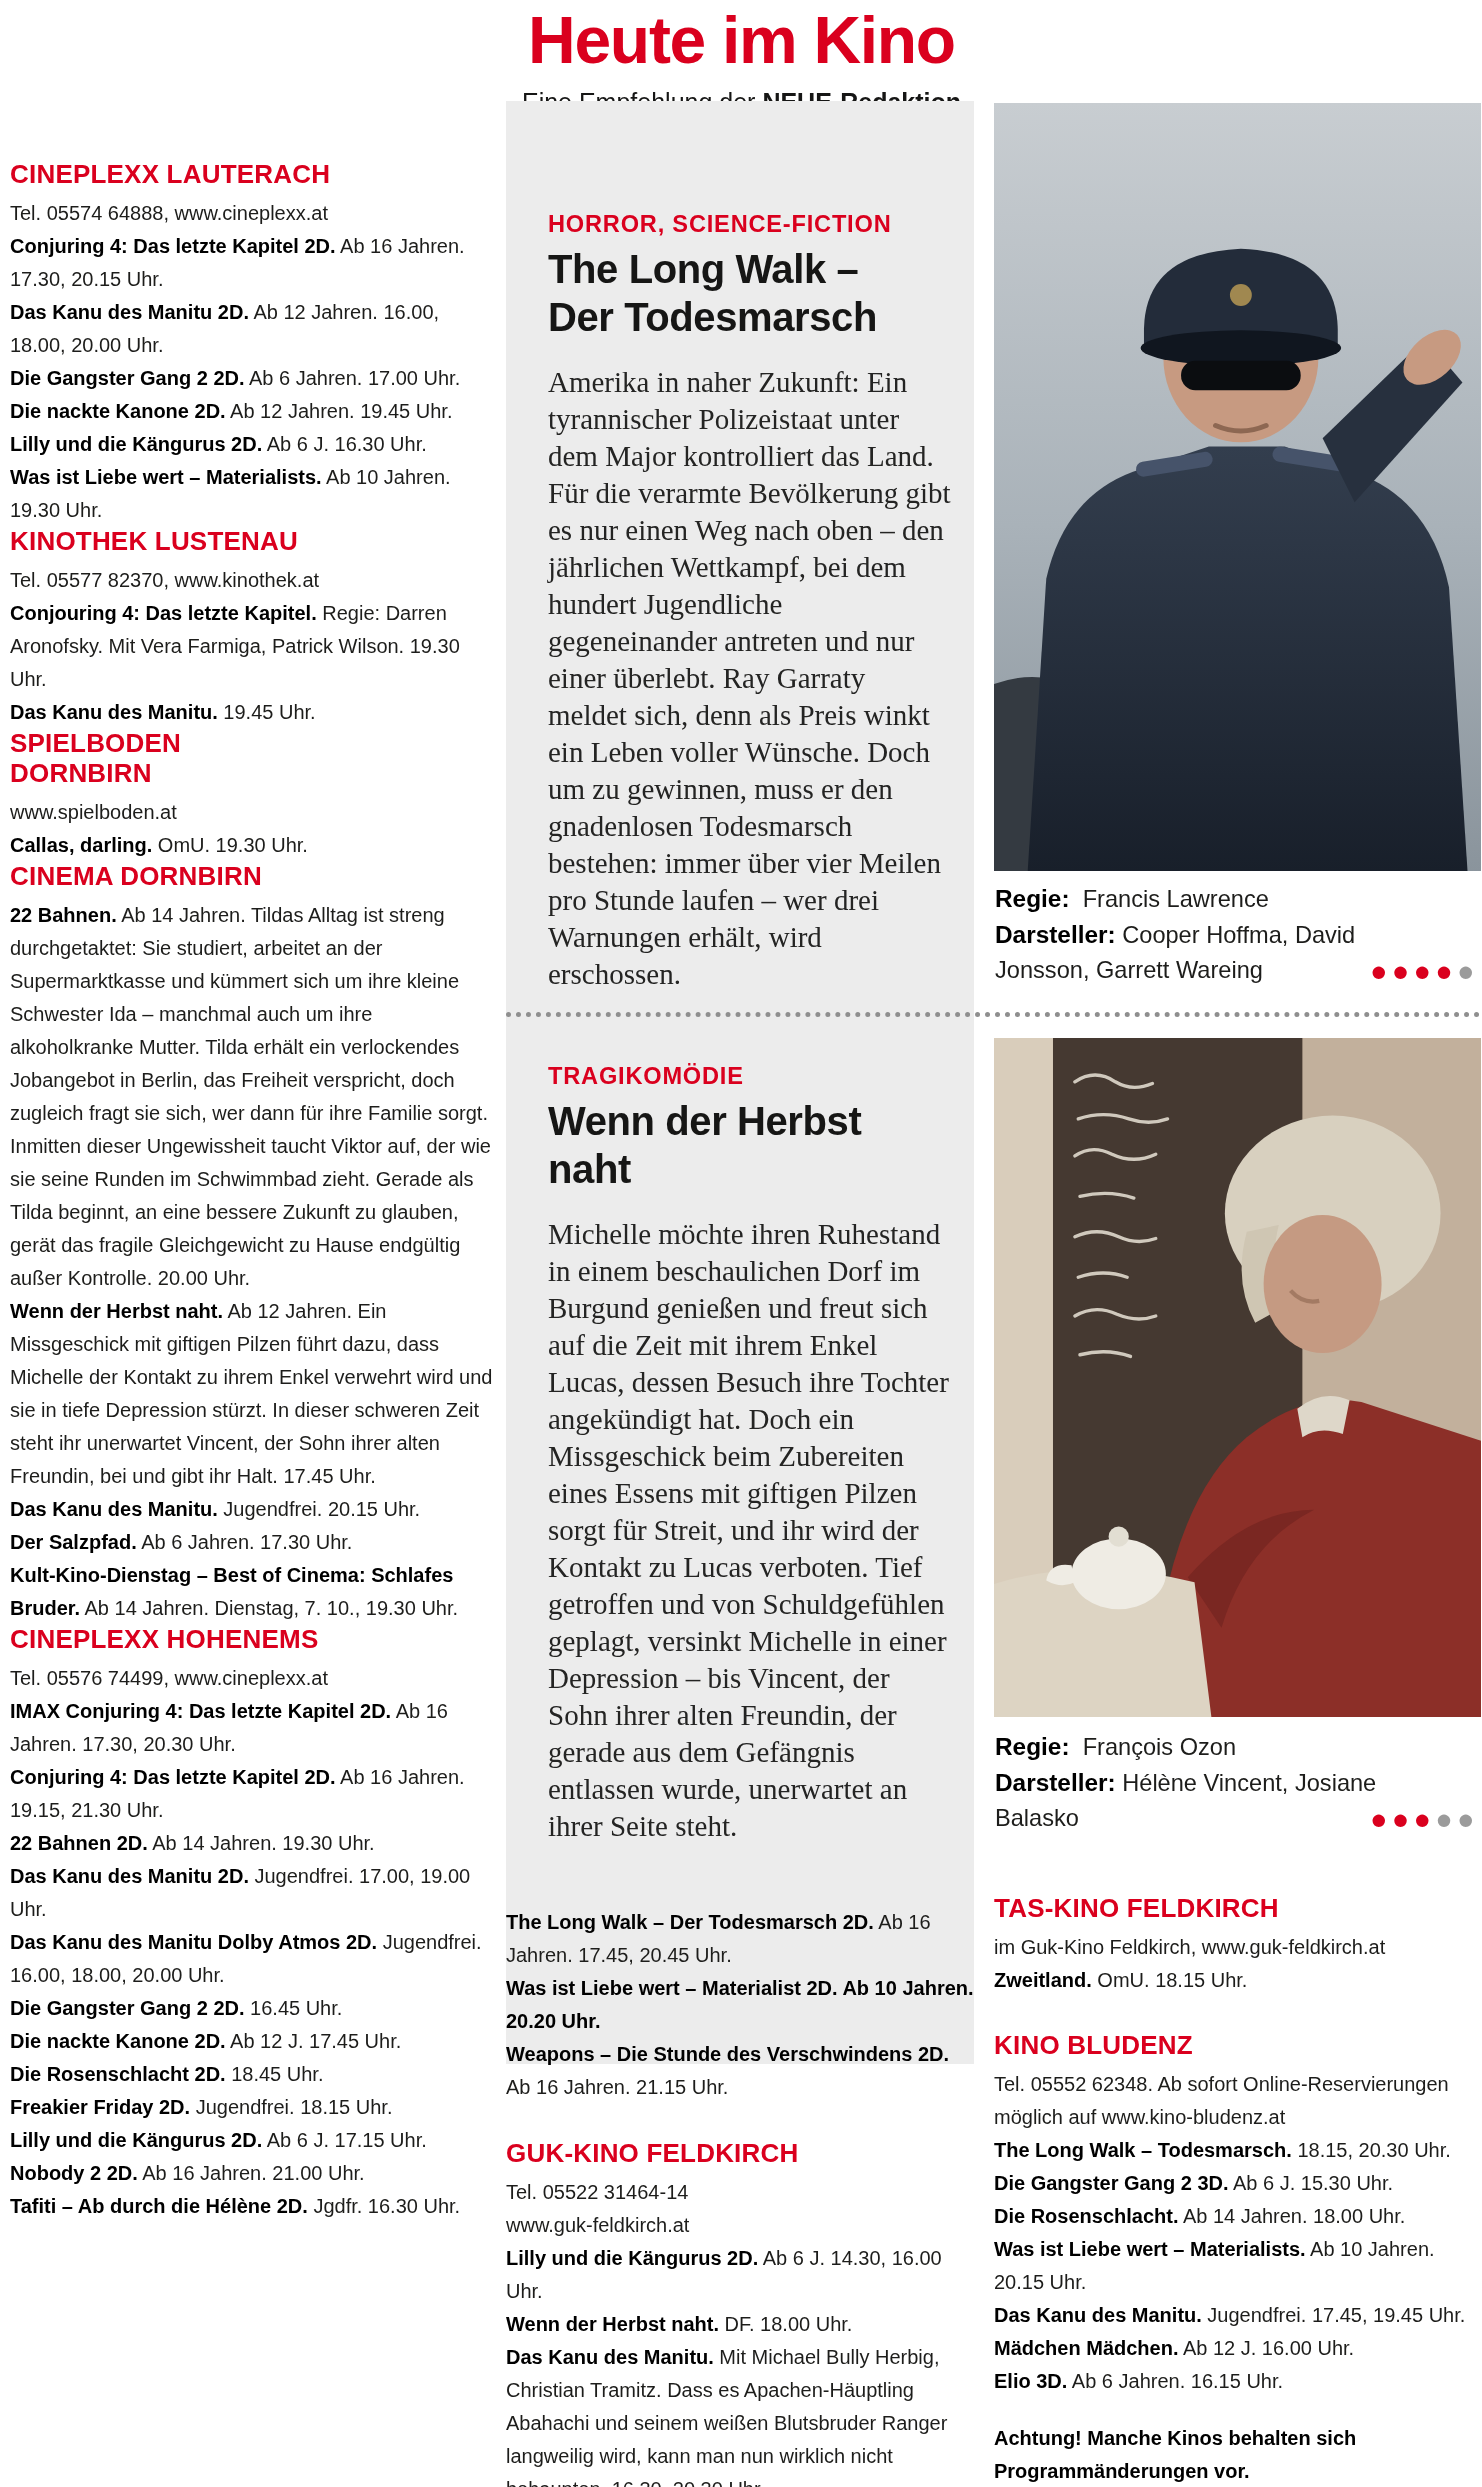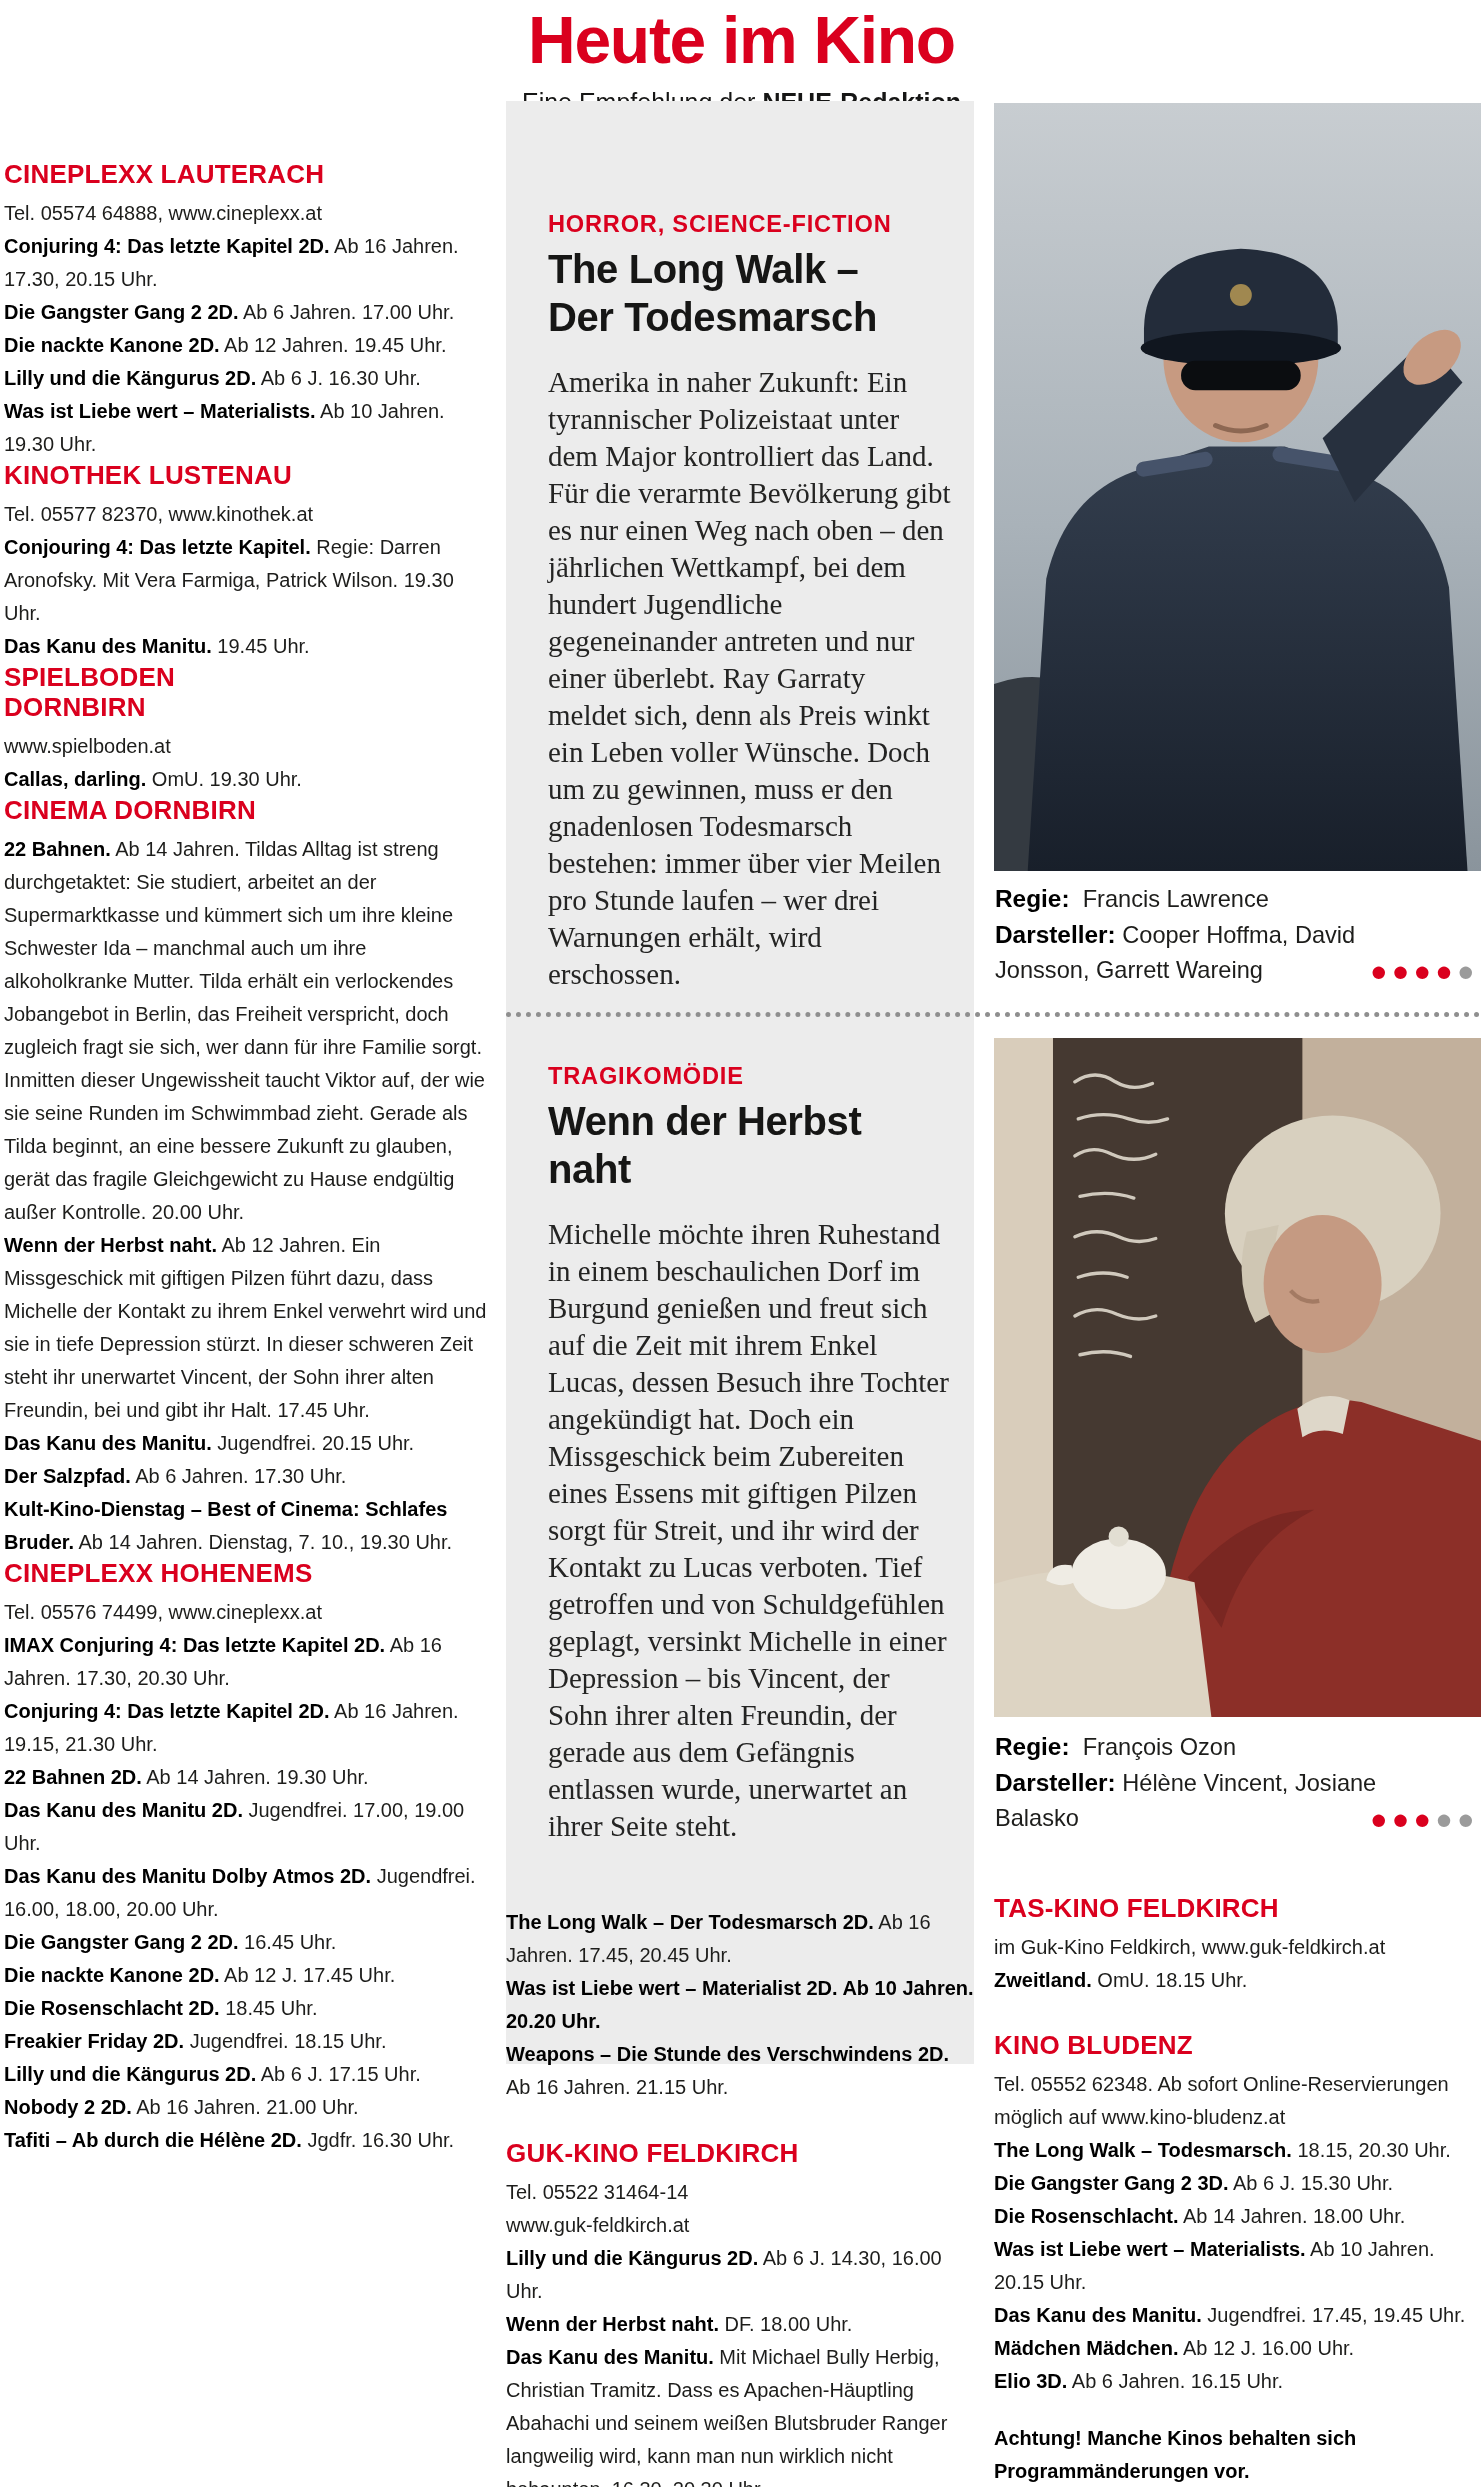--- a/index.html
+++ b/index.html
@@ -13,21 +13,21 @@
   #page-subtitle{top:88px;left:0;width:1483px;text-align:center;font-size:25px;margin:0;color:#161615;}
   
   .col{line-height:33px;font-size:20px;}
   h2.red{font-size:26px;line-height:29.5px;color:var(--red);font-weight:bold;margin:0 0 7.6px 0;
          letter-spacing:0.2px;white-space:pre-line;}
   .sec{margin:0;}
   .sec + .sec{}
   p.line,p.e{margin:0;font-size:20px;line-height:33px;}
   p.e b{color:#000;}
   
-  #col-left{left:4px;top:160px;width:487px;}
+  #col-left{left:10px;top:160px;width:487px;}
   #mid-bottom{left:506px;top:1906px;width:472px;}
   #mid-bottom .sec2{margin-top:35px;}
   #right-bottom{left:994px;top:1894px;width:492px;}
   #right-bottom .sec2{margin-top:34px;}
   .notice{margin:23.6px 0 0 0;font-weight:bold;color:#000;font-size:20px;line-height:33px;}
   
   #panel{left:506px;top:101px;width:468px;height:1963px;background:var(--panel);overflow:hidden;}
   .review{position:absolute;left:42px;width:403px;}
   #rev1{top:110px;} #rev2{top:962px;}
   .genre{font-size:23.6px;font-weight:bold;color:var(--red);letter-spacing:0.8px;margin:0;}
@@ -56,20 +56,21 @@
 
 <h1 id="page-title" class="abs">Heute im Kino</h1>
 <p id="page-subtitle" class="abs"><span>Eine Empfehlung der </span><b>NEUE-Redaktion</b></p>
 
 <div id="col-left" class="abs col">
 
   <div class="sec">
     <h2 class="red">CINEPLEXX LAUTERACH</h2>
     <p class="line">Tel. 05574 64888, www.cineplexx.at</p>
     <p class="e"><b>Conjuring 4: Das letzte Kapitel 2D.</b><span> Ab 16 Jahren. 17.30, 20.15 Uhr.</span></p>
+    <p class="e"><b>Das Kanu des Manitu 2D.</b><span> Ab 12 Jahren. 16.00, 18.00, 20.00 Uhr.</span></p>
     <p class="e"><b>Die Gangster Gang 2 2D.</b><span> Ab 6 Jahren. 17.00 Uhr.</span></p>
     <p class="e"><b>Die nackte Kanone 2D.</b><span> Ab 12 Jahren. 19.45 Uhr.</span></p>
     <p class="e"><b>Lilly und die Kängurus 2D.</b><span> Ab 6 J. 16.30 Uhr.</span></p>
     <p class="e"><b>Was ist Liebe wert – Materialists.</b><span> Ab 10 Jahren. 19.30 Uhr.</span></p>
   </div>
 
   <div class="sec">
     <h2 class="red">KINOTHEK LUSTENAU</h2>
     <p class="line">Tel. 05577 82370, www.kinothek.at</p>
     <p class="e"><b>Conjouring 4: Das letzte Kapitel.</b><span> Regie: Darren Aronofsky. Mit Vera Farmiga, Patrick Wilson. 19.30 Uhr.</span></p>

